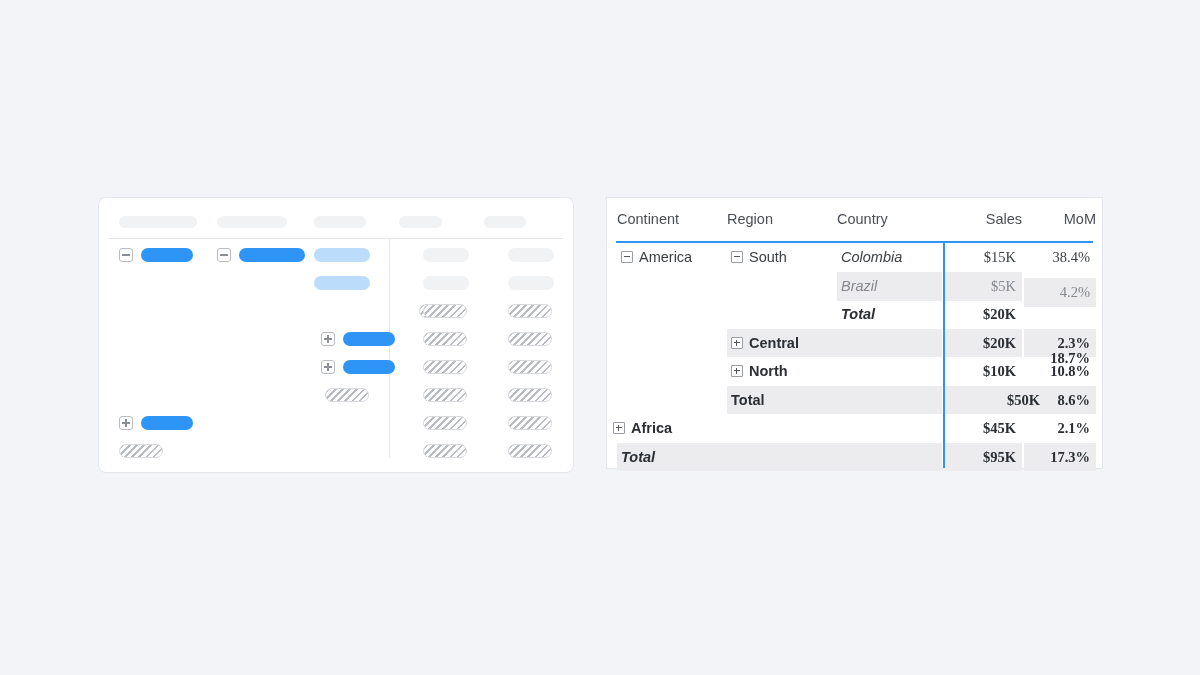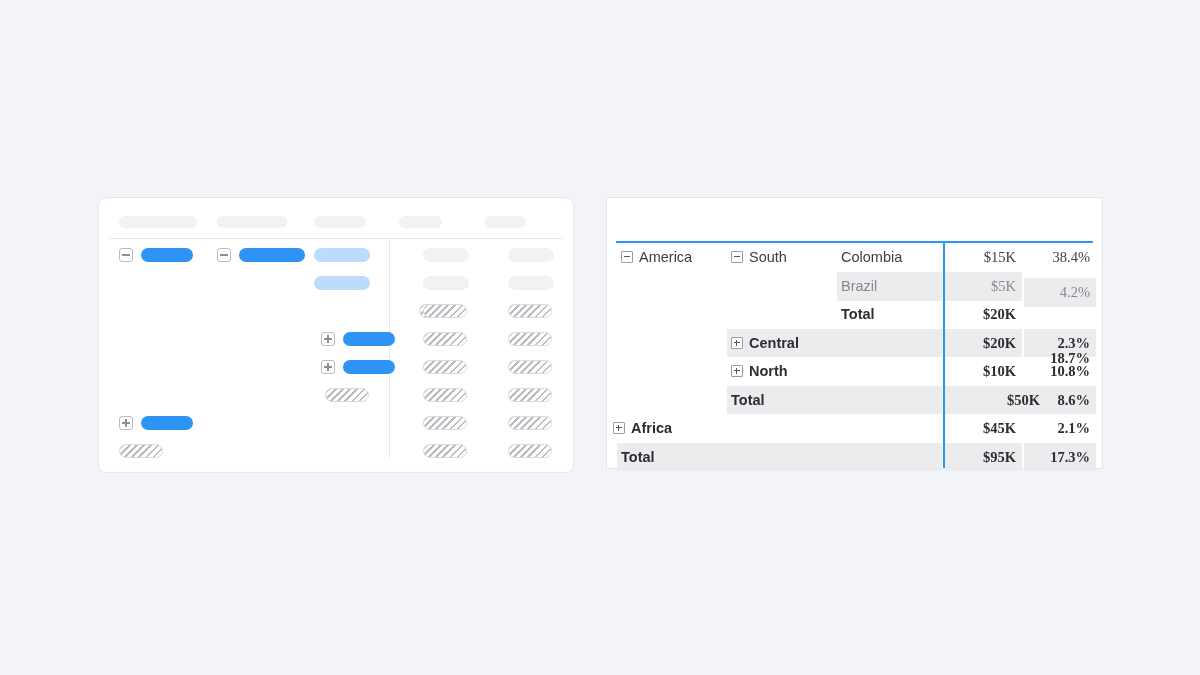--- a/index.html
+++ b/index.html
@@ -215,21 +215,21 @@
   }
   .tbl-toggle.plus::after {
     content: "";
     position: absolute;
     left: 4px;
     top: 2px;
     width: 1px;
     height: 6px;
     background: #55585d;
   }
-  .indent-1 { padding-left: 18px; }
+  .indent-1 { padding-left: 18px; font-style: italic; }
   .indent-2 { padding-left: 20px; }
 </style>
 </head>
 <body>
 
 <div id="skeleton-panel">
   <div id="skeleton-header">
       <div class="sk-head-pill" style="left: 20px; width: 78px;"></div>
       <div class="sk-head-pill" style="left: 118px; width: 70px;"></div>
       <div class="sk-head-pill" style="left: 215px; width: 52px;"></div>
@@ -320,20 +320,27 @@
         <span class="sk-pill hatch" style="width: 44px;"></span>
       </div>
       <div class="sk-cell" style="left: 409px; top: 246px; width: 44px;">
         <span class="sk-pill hatch" style="width: 44px;"></span>
       </div>
     </div>
 </div>
 
 <div id="table-panel">
   <div id="pivot-table">
+    <div id="table-header">
+        <div class="th " style="left: 10px; width: 110px;">Continent</div>
+        <div class="th " style="left: 120px; width: 110px;">Region</div>
+        <div class="th " style="left: 230px; width: 105px;">Country</div>
+        <div class="th num" style="left: 337px; width: 78px;">Sales</div>
+        <div class="th num" style="left: 417px; width: 72px;">MoM</div>
+      </div>
     <div id="header-underline"></div>
     <div id="vertical-accent"></div>
     <div id="table-body">
         <div class="row" style="top: 45px;">
           <div class="cell " style="left: 10px; width: 110px;">
             <span class="txt"><span class="tbl-toggle"></span><span>America</span></span>
           </div>
           <div class="cell " style="left: 120px; width: 110px;">
             <span class="txt"><span class="tbl-toggle"></span><span>South</span></span>
           </div>

